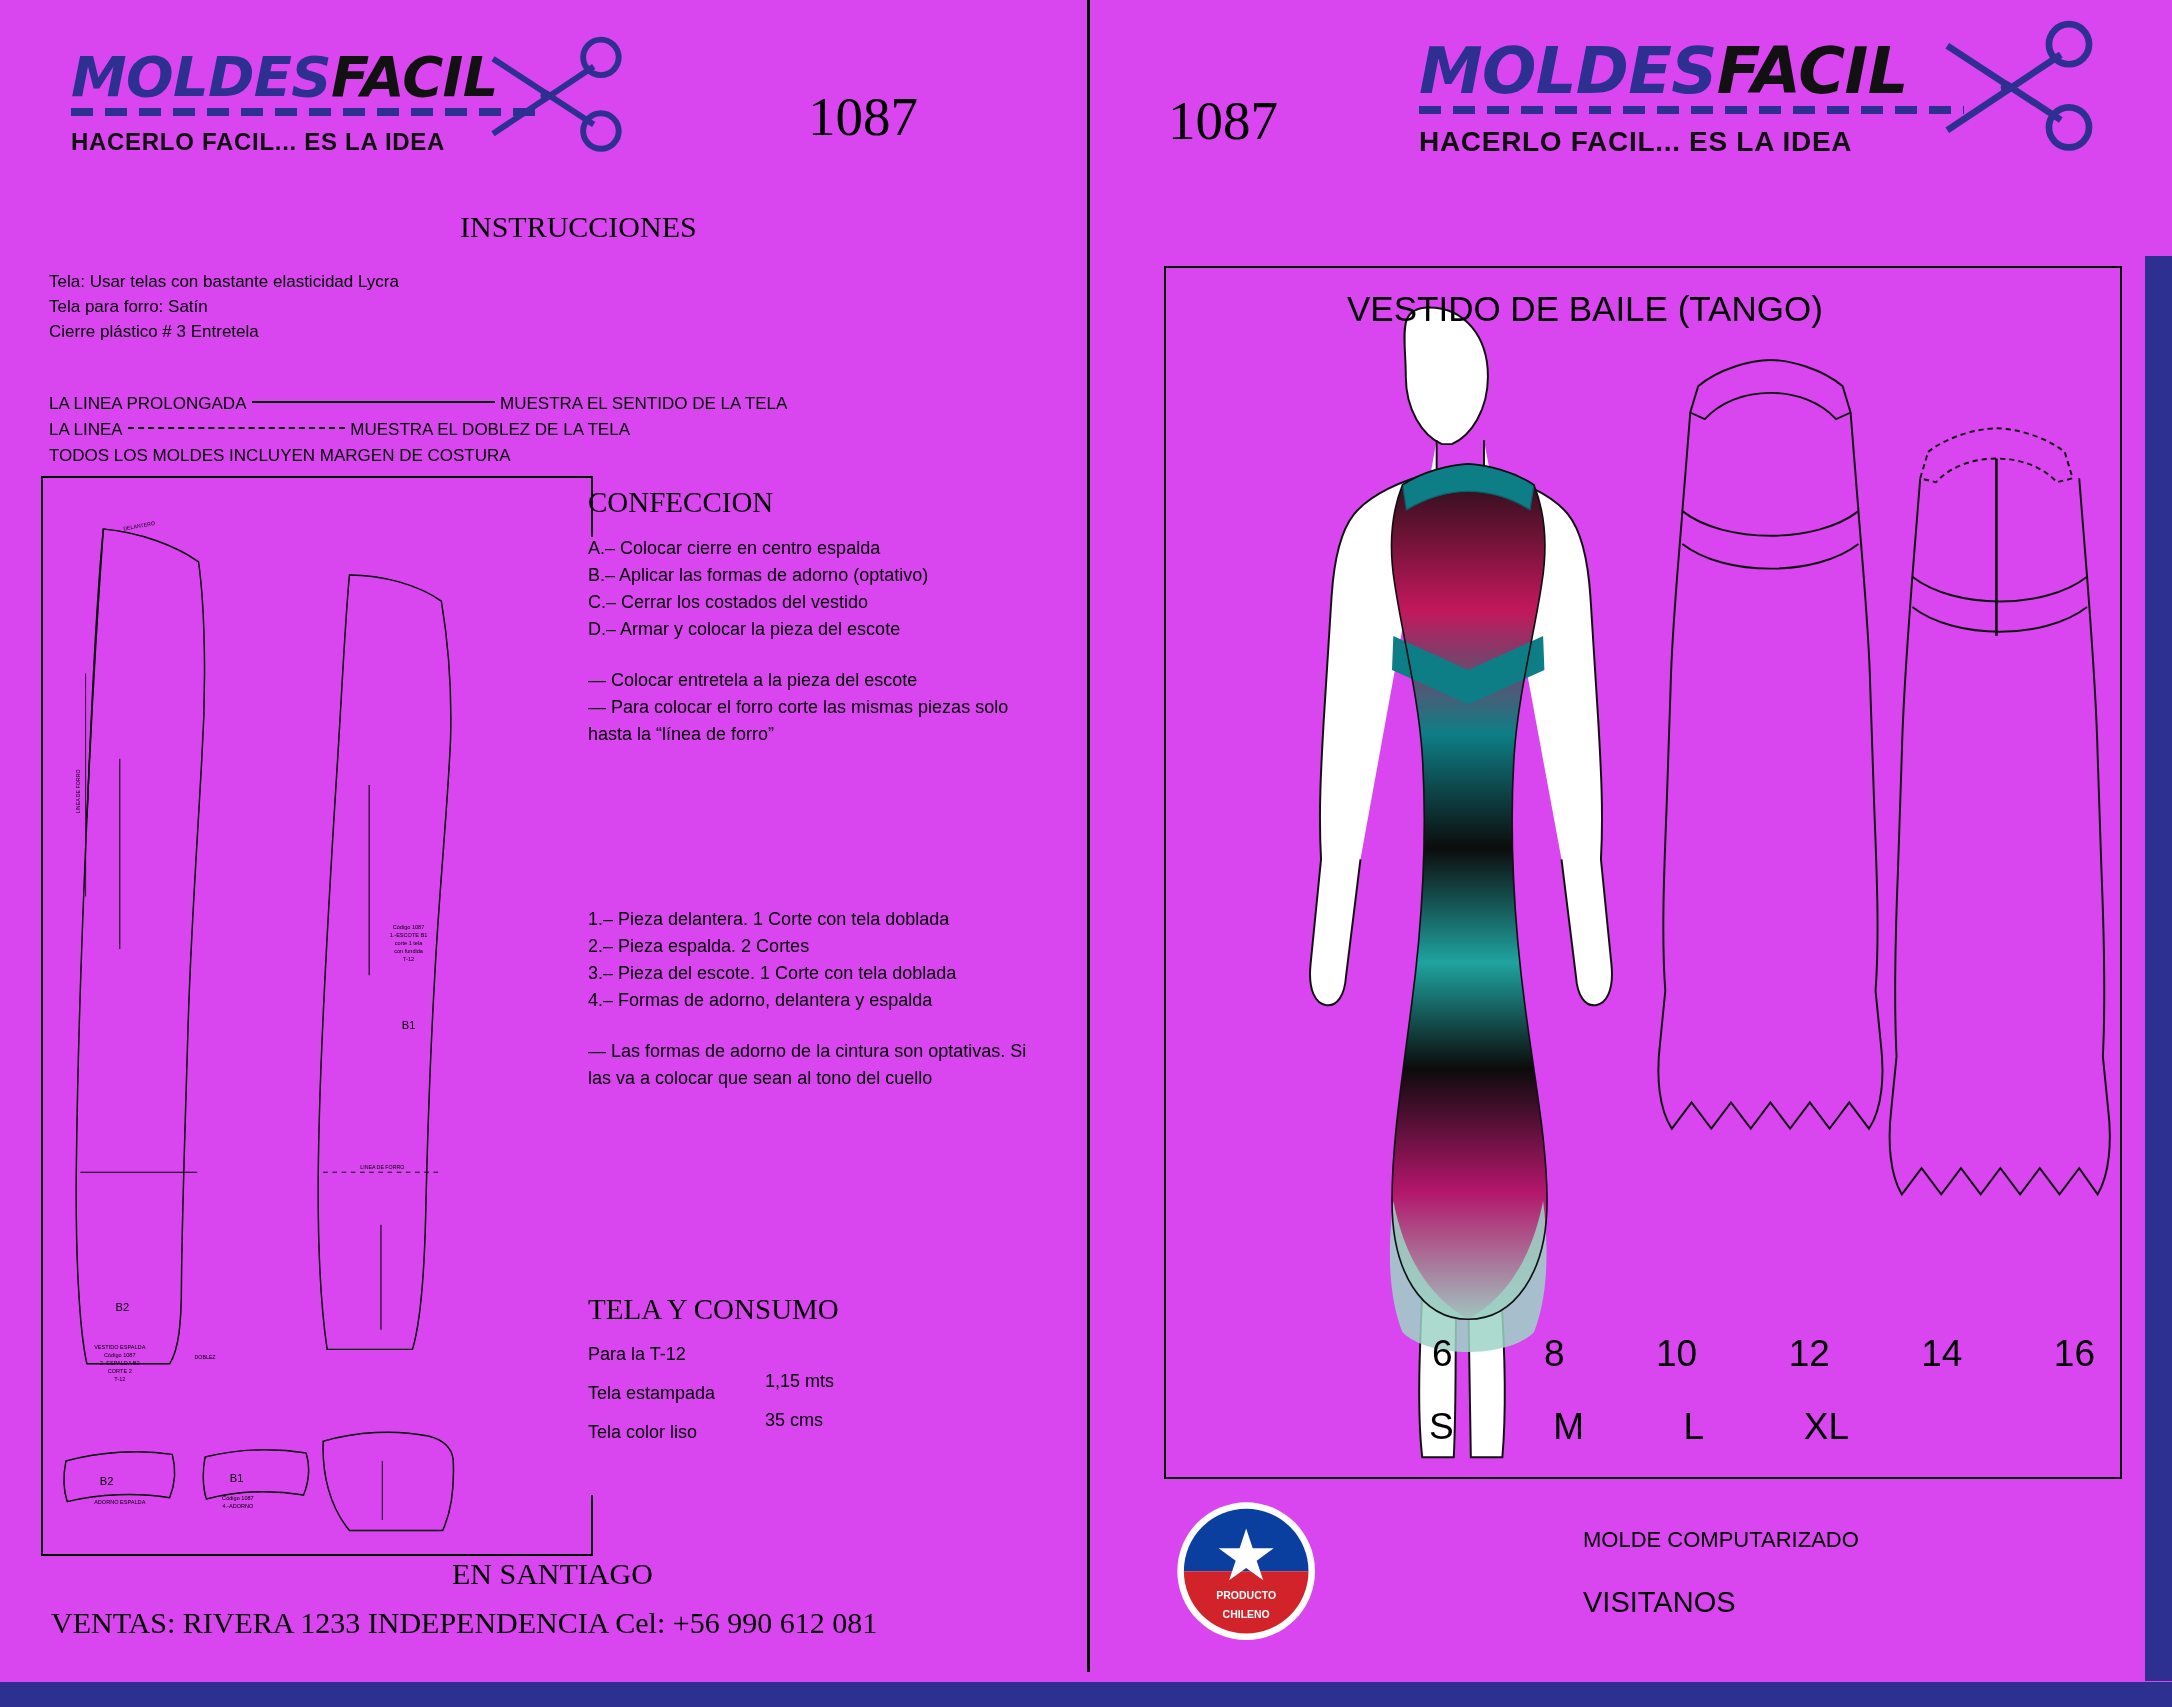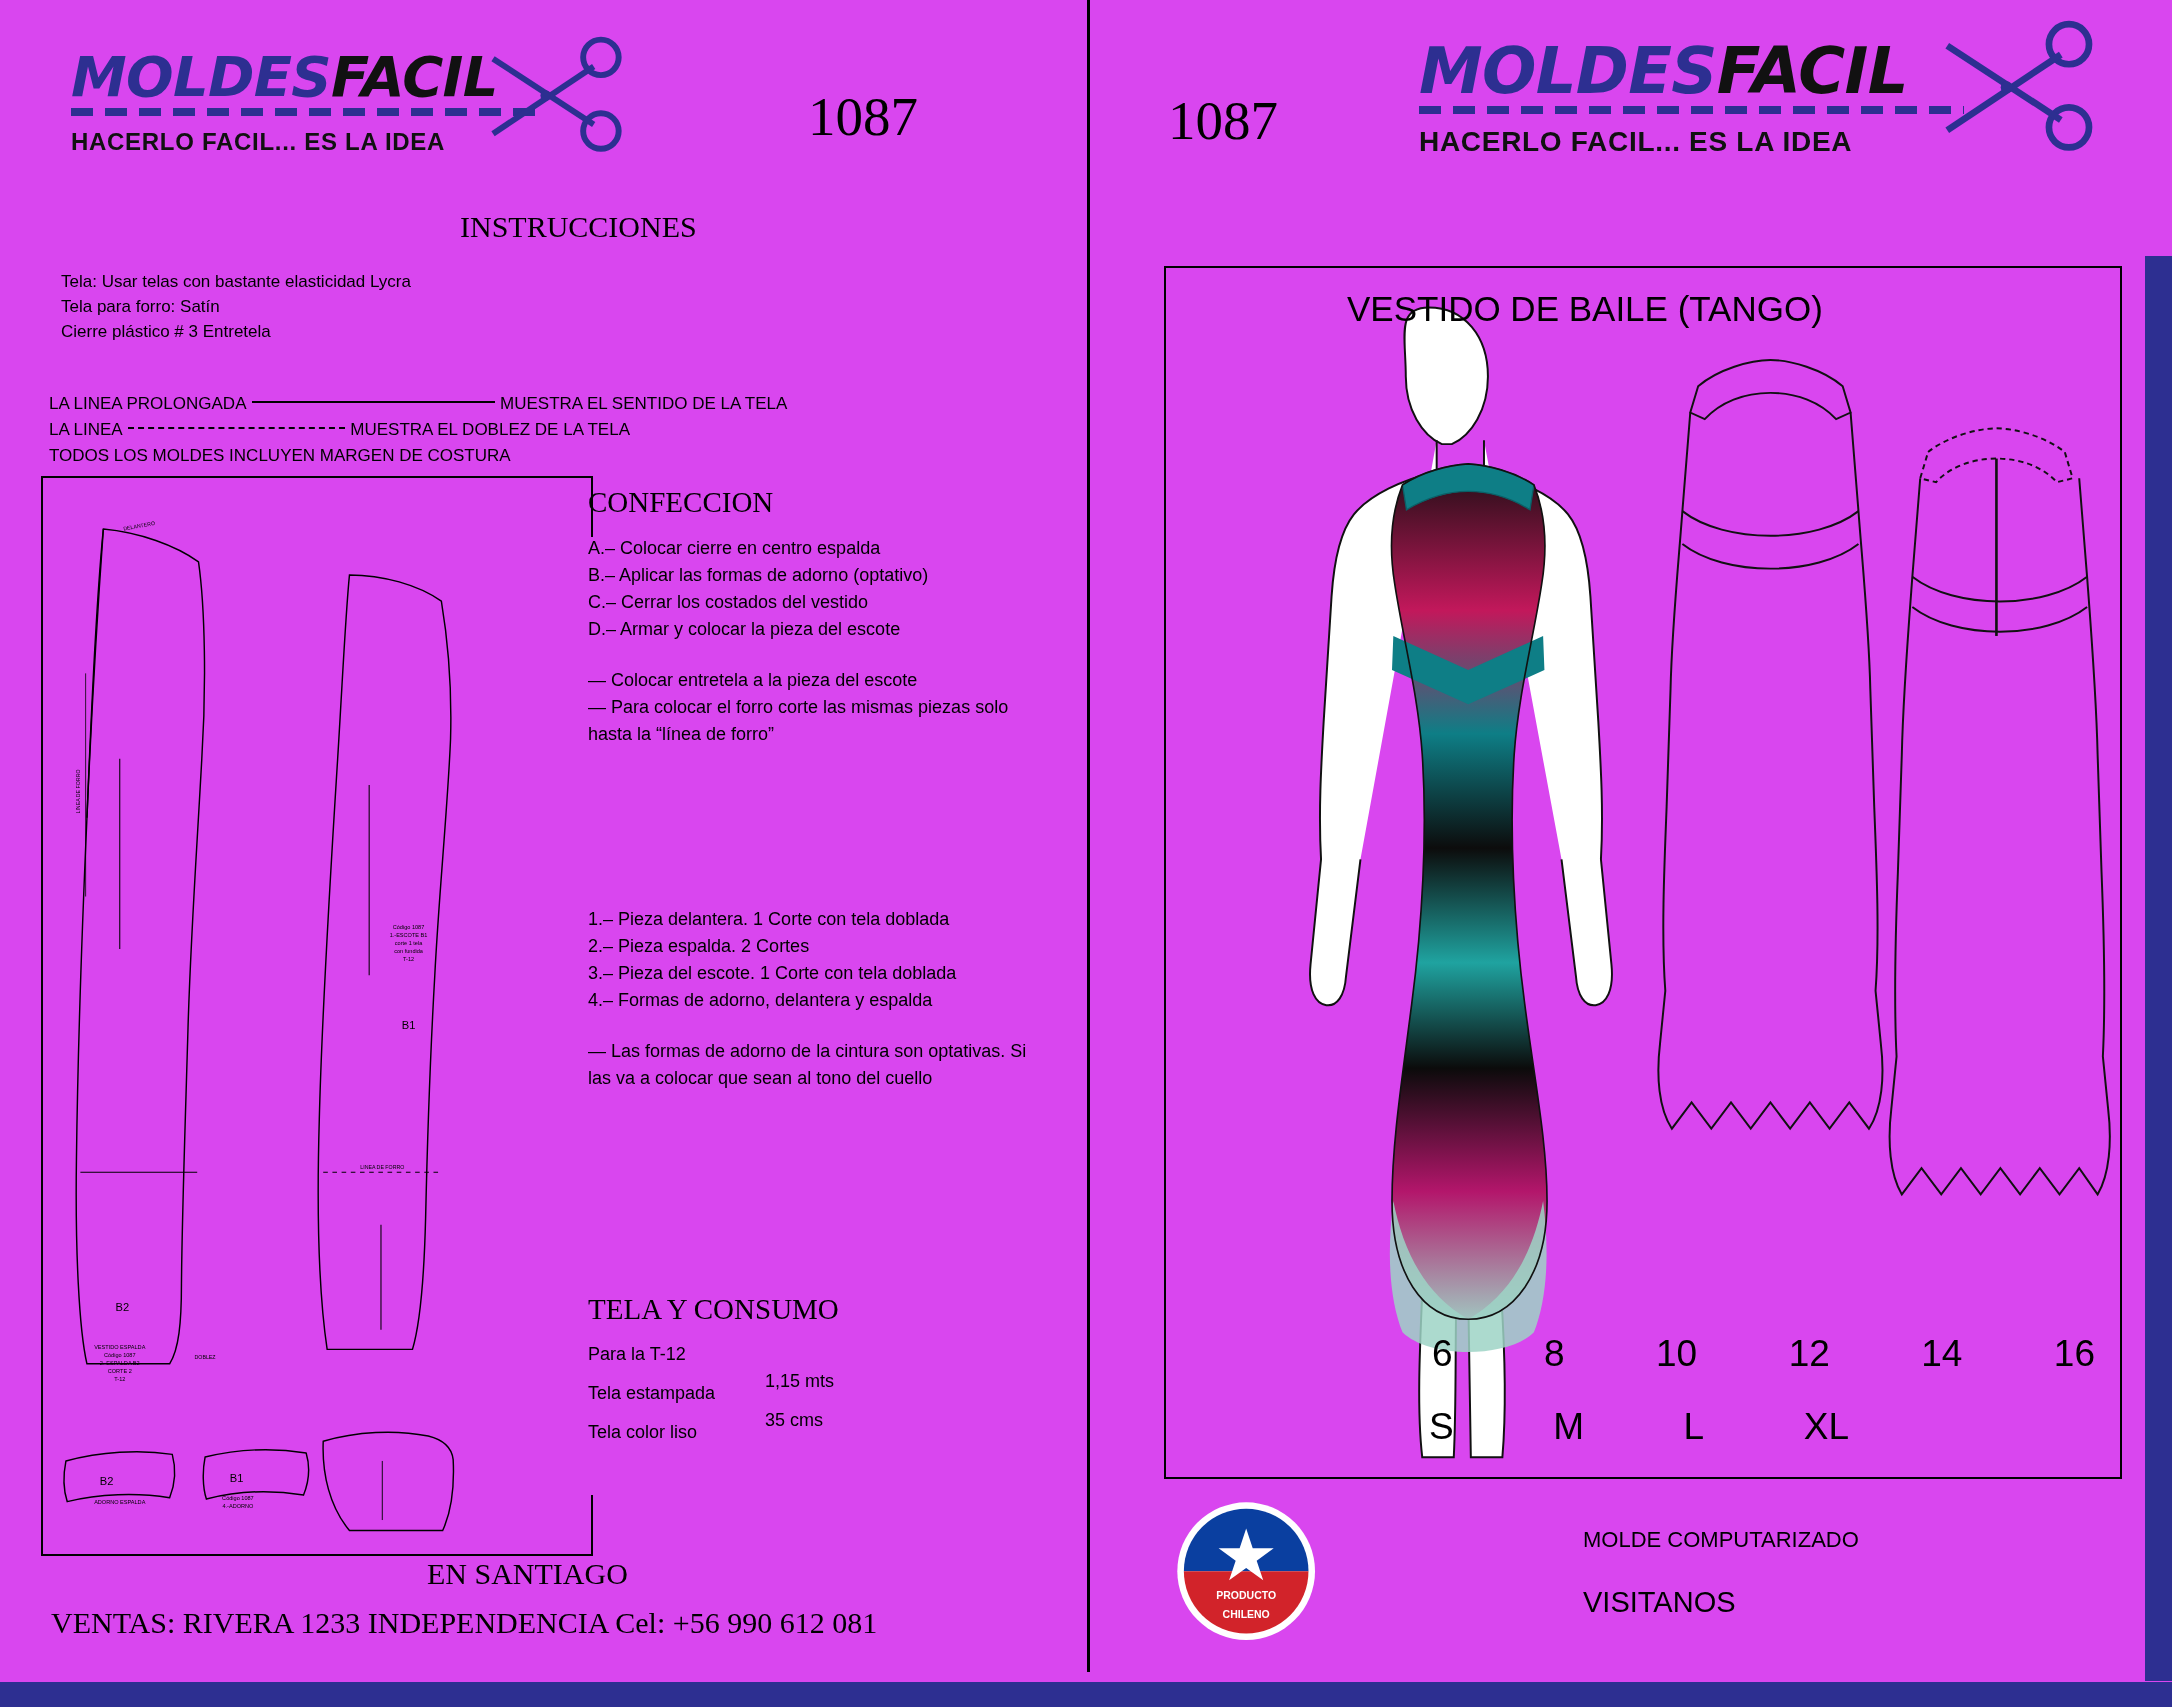--- a/index.html
+++ b/index.html
@@ -24,21 +24,21 @@
   
   #left-logo{position:absolute;left:71px;top:49px;width:545px;}
   #left-logo .word{font-size:56px;line-height:56px;}
   #left-logo .dashbar{width:473px;}
   #left-logo .tagline{font-size:24px;margin-top:12px;}
   #left-code{position:absolute;left:808px;top:85px;font-family:"Liberation Serif",serif;font-size:55px;}
 
   #instrucciones-title{position:absolute;left:460px;top:210px;font-family:"Liberation Serif",serif;font-size:30px;}
 
   .small-text{font-family:"Liberation Sans",sans-serif;font-size:17px;line-height:25px;}
-  #fabric-block{position:absolute;left:61px;top:269px;width:591px;}
+  #fabric-block{position:absolute;left:49px;top:269px;width:591px;}
   #line-legend{position:absolute;left:49px;top:391px;width:821px;}
   #line-legend .row{display:flex;align-items:center;font-size:17px;line-height:26px;white-space:nowrap;}
   .solidline{display:inline-block;width:243px;height:1.3px;background:#000;margin:0 5.3px 4px 5.3px;}
   .dashline{display:inline-block;width:217px;height:0;border-top:2px dashed #000;margin:0 5.3px 4px 5.3px;}
 
   
   #pattern-box{position:absolute;left:41px;top:476px;width:552px;height:1077px;}
   #pattern-box .frame{position:absolute;left:0;top:0;width:550px;height:1076px;border-left:2px solid #000;border-top:2px solid #000;border-bottom:2px solid #000;}
   #pattern-box .frame:after{content:"";position:absolute;right:0;top:0;width:2px;height:59px;background:#000;}
   #pattern-box .frame:before{content:"";position:absolute;right:0;bottom:0;width:2px;height:59px;background:#000;}
@@ -49,21 +49,21 @@
   #confeccion .list{margin-top:16px;font-size:18px;line-height:27px;}
   #confeccion .note{margin-top:24px;font-size:18px;line-height:27px;}
   #corte{position:absolute;left:588px;top:890px;width:499px;}
   #corte .list{margin-top:16px;font-size:18px;line-height:27px;}
   #corte .note{margin-top:24px;font-size:18px;line-height:27px;}
   #tela-consumo{position:absolute;left:588px;top:1293px;width:460px;}
   #tela-consumo .list{margin-top:14.5px;font-size:18px;line-height:27px;}
   .tc-row{display:flex;}
   .tc-row span:first-child{width:177px;margin-top:12px;}
 
-  #santiago{position:absolute;left:427px;top:1557px;font-family:"Liberation Serif",serif;font-size:30px;}
+  #santiago{position:absolute;left:452px;top:1557px;font-family:"Liberation Serif",serif;font-size:30px;}
   #ventas{position:absolute;left:51px;top:1606px;font-family:"Liberation Serif",serif;font-size:30px;white-space:nowrap;}
 
   
   #right-code{position:absolute;left:1168px;top:89px;font-family:"Liberation Serif",serif;font-size:55px;}
   #right-logo{position:absolute;left:1419px;top:39px;width:696px;}
   #right-logo .word{font-size:64px;line-height:64px;}
   #right-logo .dashbar{width:545px;}
   #right-logo .tagline{font-size:28px;margin-top:12px;}
 
   #right-panel{position:absolute;left:1164px;top:266px;width:954px;height:1209px;border:2px solid #000;}

